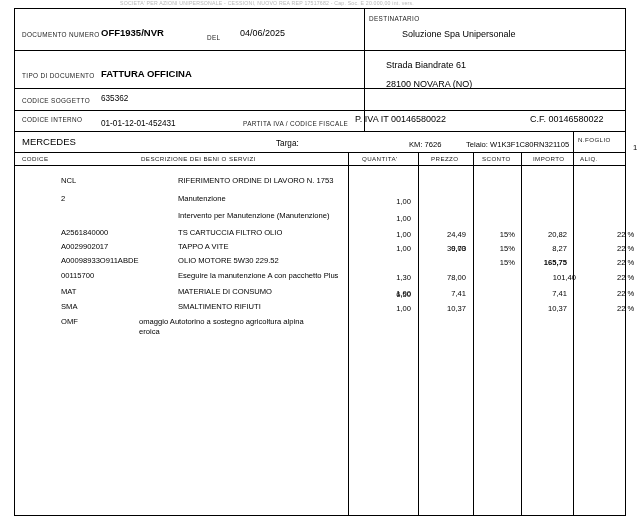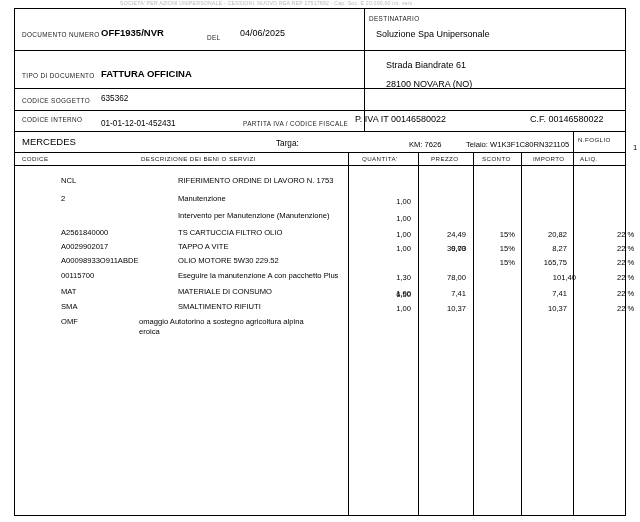--- a/index.html
+++ b/index.html
@@ -147,21 +147,21 @@
   <div class="val-b" style="left:101px; top:68px;">FATTURA OFFICINA</div>
 
   <div class="lbl" style="left:22px; top:97px;">CODICE SOGGETTO</div>
   <div class="val-m" style="left:101px; top:94px;">635362</div>
 
   <div class="lbl" style="left:22px; top:116px;">CODICE INTERNO</div>
   <div class="val-m" style="left:101px; top:119px;">01-01-12-01-452431</div>
   <div class="lbl" style="left:243px; top:120px;">PARTITA IVA / CODICE FISCALE</div>
 
   <div class="lbl" style="left:369px; top:15px;">DESTINATARIO</div>
-  <div class="val" style="left:376px; top:29px;">Soluzione Spa  Unipersonale</div>
+  <div class="val" style="left:402px; top:29px;">Soluzione Spa  Unipersonale</div>
   <div class="val" style="left:386px; top:60px;">Strada Biandrate 61</div>
   <div class="val" style="left:386px; top:79px;">28100 NOVARA  (NO)</div>
 
   <div class="val" style="left:355px; top:114px;">P. IVA IT 00146580022</div>
   <div class="val" style="left:530px; top:114px;">C.F. 00146580022</div>
 
   <div class="val" style="left:22px; top:136px; font-size:9.5px;">MERCEDES</div>
   <div class="val-m" style="left:276px; top:139px;">Targa:</div>
   <div class="cell" style="left:370px; top:140px;">KM: 7626</div>
   <div class="cell" style="left:427px; top:140px;">Telaio: W1K3F1C80RN321105</div>
@@ -200,21 +200,21 @@
   <div class="cell-r" style="left:418px; top:244px; width:48px;">9,73</div>
   <div class="cell-r" style="left:473px; top:244px; width:42px;">15%</div>
   <div class="cell-r" style="left:521px; top:244px; width:46px;">8,27</div>
   <div class="cell" style="left:578px; top:244px;">22 %</div>
 
   <div class="cell" style="left:22px; top:256px;">A00098933O911ABDE</div>
   <div class="cell" style="left:139px; top:256px;">OLIO MOTORE 5W30 229.52</div>
   <div class="cell-r" style="left:348px; top:258px; width:63px;margin-top:32px;">6,50</div>
   <div class="cell-r" style="left:418px; top:244px; width:48px;">30,00</div>
   <div class="cell-r" style="left:473px; top:258px; width:42px;">15%</div>
-  <div class="cell-r" style="left:521px; top:258px; width:46px;">165,75</div>
+  <div class="cell-r" style="left:521px; top:258px; width:46px;font-weight:bold;">165,75</div>
   <div class="cell" style="left:578px; top:258px;">22 %</div>
 
   <div class="cell" style="left:22px; top:271px;">00115700</div>
   <div class="cell" style="left:139px; top:271px;">Eseguire la manutenzione A con pacchetto Plus</div>
   <div class="cell-r" style="left:348px; top:273px; width:63px;">1,30</div>
   <div class="cell-r" style="left:418px; top:273px; width:48px;">78,00</div>
   <div class="cell-r" style="left:521px; top:273px; width:55px;">101,40</div>
   <div class="cell" style="left:578px; top:273px;">22 %</div>
 
   <div class="cell" style="left:22px; top:287px;">MAT</div>

